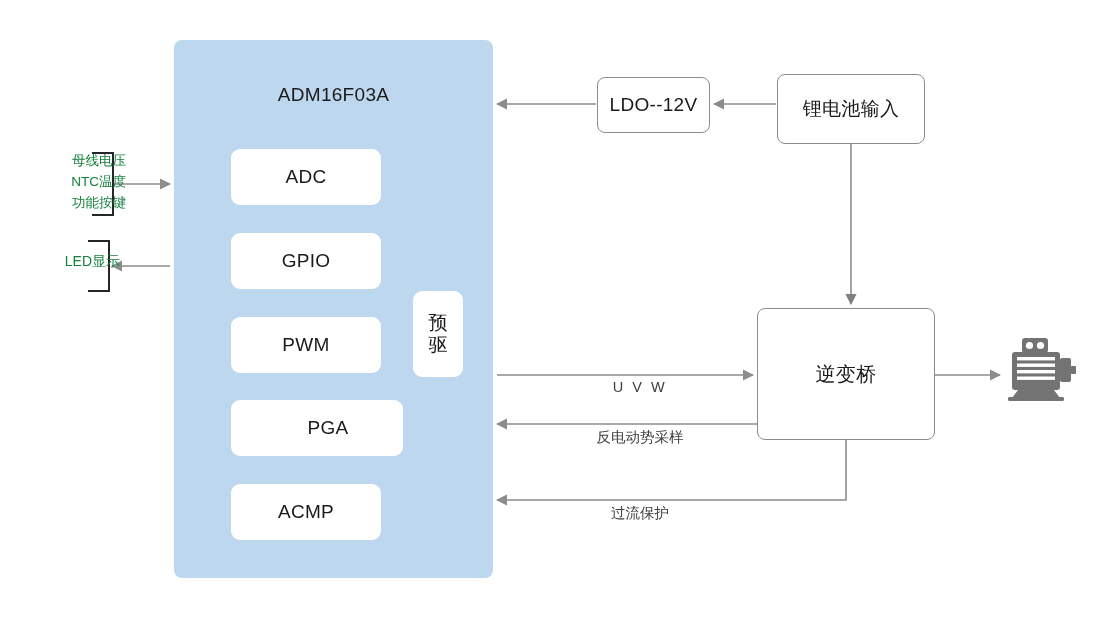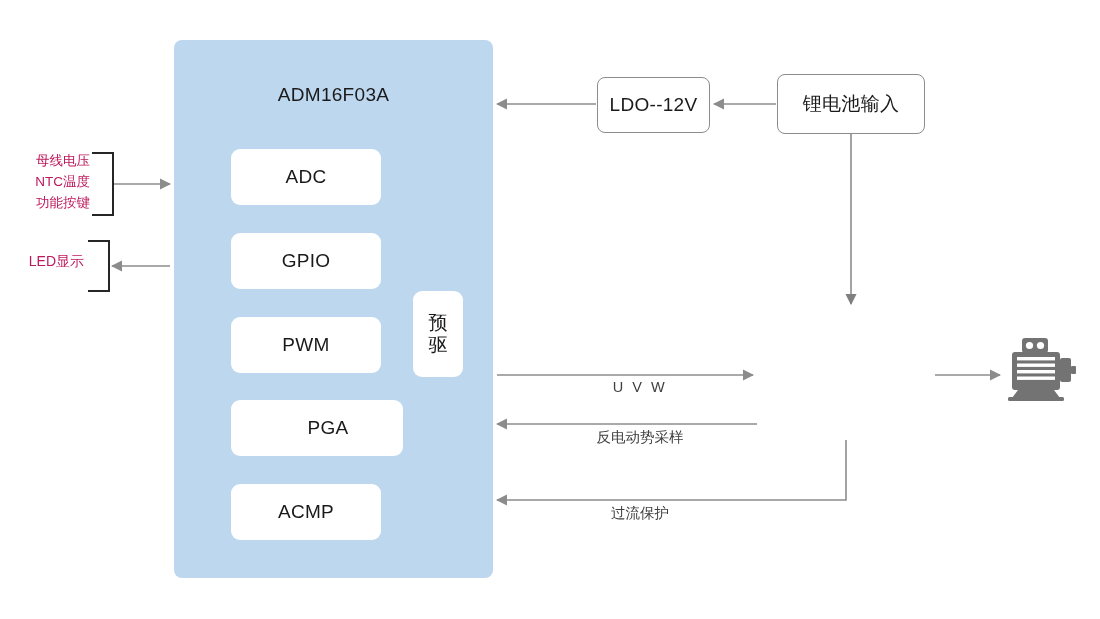--- a/index.html
+++ b/index.html
@@ -39,29 +39,29 @@
     font-size:19px;color:#1a1a1a;line-height:1.18;
   }
 
   
   .box{
     position:absolute;background:#ffffff;border:1px solid #8c8c8c;border-radius:8px;
     display:flex;align-items:center;justify-content:center;
     font-size:19px;color:#1a1a1a;letter-spacing:.3px;box-sizing:border-box;
   }
   .box.ldo{left:597px;top:77px;width:113px;height:56px;}
-  .box.batt{left:777px;top:74px;width:148px;height:60px;}
+  .box.batt{left:777px;top:74px;width:148px;height:70px;}
   .box.bridge{left:757px;top:308px;width:178px;height:132px;font-size:20px;}
 
   
   .brk{position:absolute;border:2px solid #262626;border-left:none;box-sizing:border-box;background:transparent;}
   .brk.b0{left:92px;top:152px;width:22px;height:64px;}
   .brk.b1{left:88px;top:240px;width:22px;height:52px;}
 
-  .lbl-group{position:absolute;text-align:right;color:#be185d;}
+  .lbl-group{position:absolute;text-align:right;color:#15803d;padding-left:36px;}
   .lbl-group.g0{left:0px;top:150px;width:90px;font-size:13.5px;line-height:21px;}
   .lbl-group.g1{left:0px;top:253px;width:84px;font-size:14px;}
   .lbl-group div{white-space:nowrap;}
 
   
   .cap{position:absolute;font-size:14.5px;color:#404040;text-align:center;white-space:nowrap;}
   .cap.uvw{left:565px;top:379px;width:150px;letter-spacing:2.5px;}
   .cap.bemf{left:565px;top:428px;width:150px;}
   .cap.ocp{left:565px;top:504px;width:150px;}
 
@@ -124,20 +124,21 @@
   </div>
 
   <div class="brk b1"></div>
   <div class="lbl-group g1">
     <div>LED显示</div>
   </div>
 
   <div class="box ldo">LDO--12V</div>
   <div class="box batt">锂电池输入</div>
 
+  <div class="box bridge">逆变桥</div>
 
   <div class="cap uvw">U V W</div>
   <div class="cap ocp">过流保护</div>
   <div class="cap bemf">反电动势采样</div>
 
   <div class="motor">
     <svg viewBox="0 0 74 66" width="74" height="66" xmlns="http://www.w3.org/2000/svg">
       <g fill="#737373">
 
         <rect x="18" y="2" width="26" height="15" rx="3"></rect>

